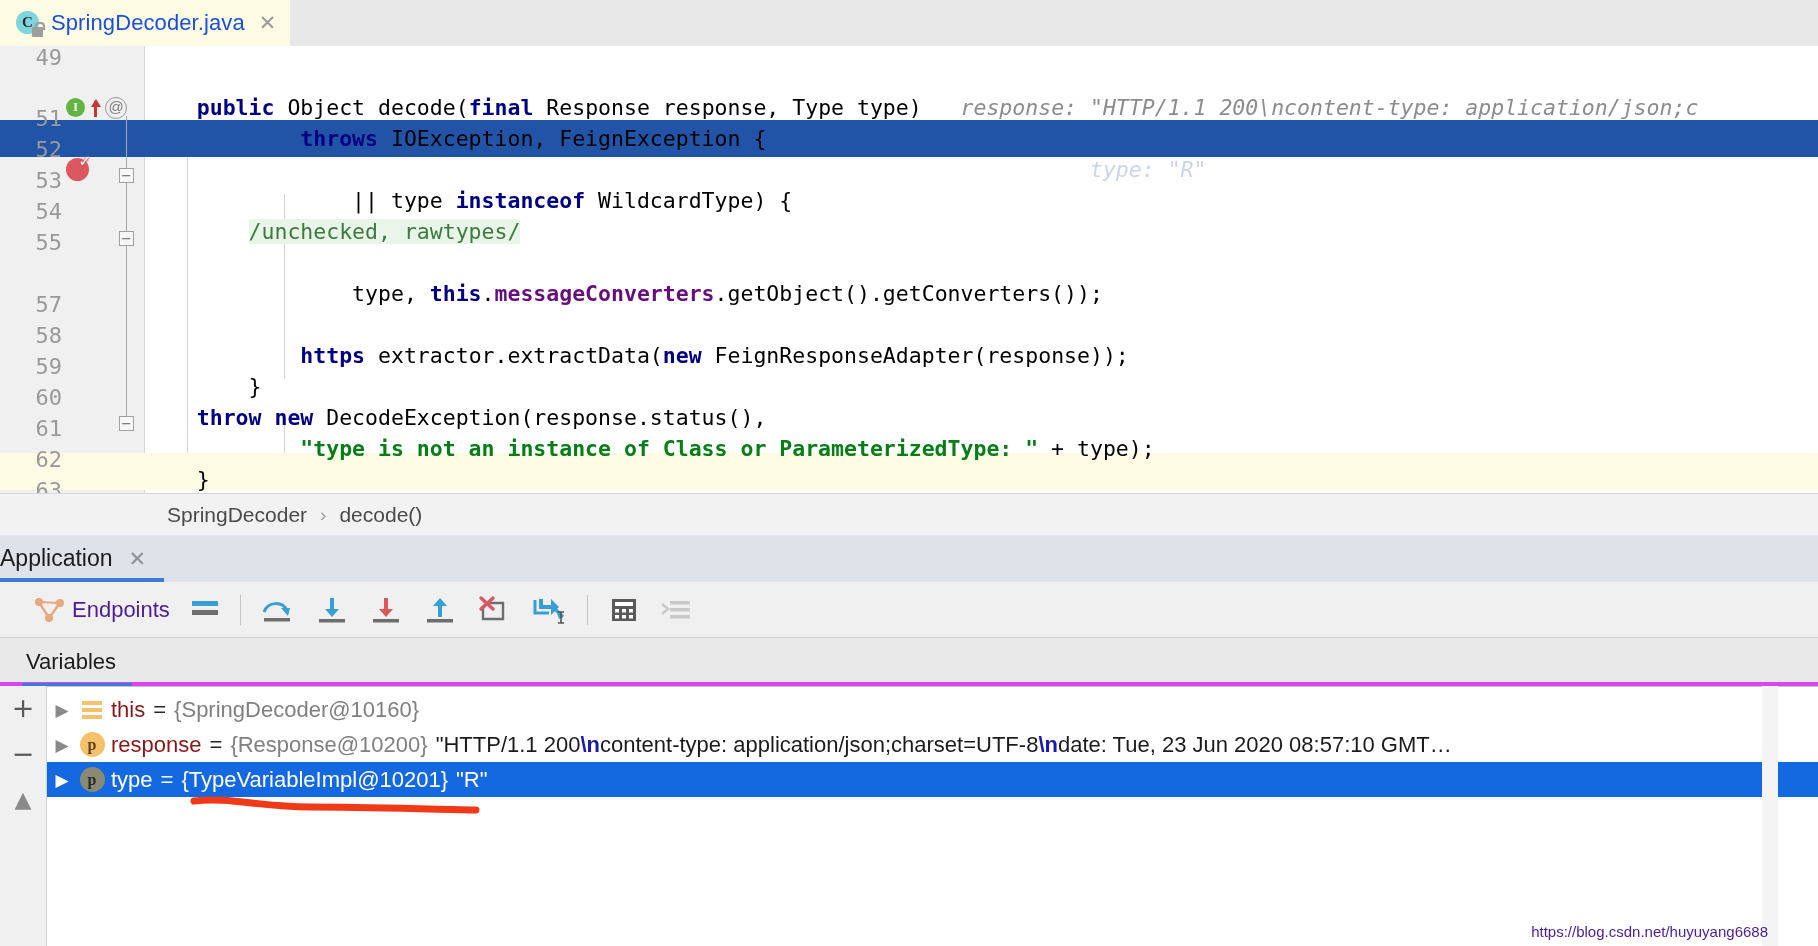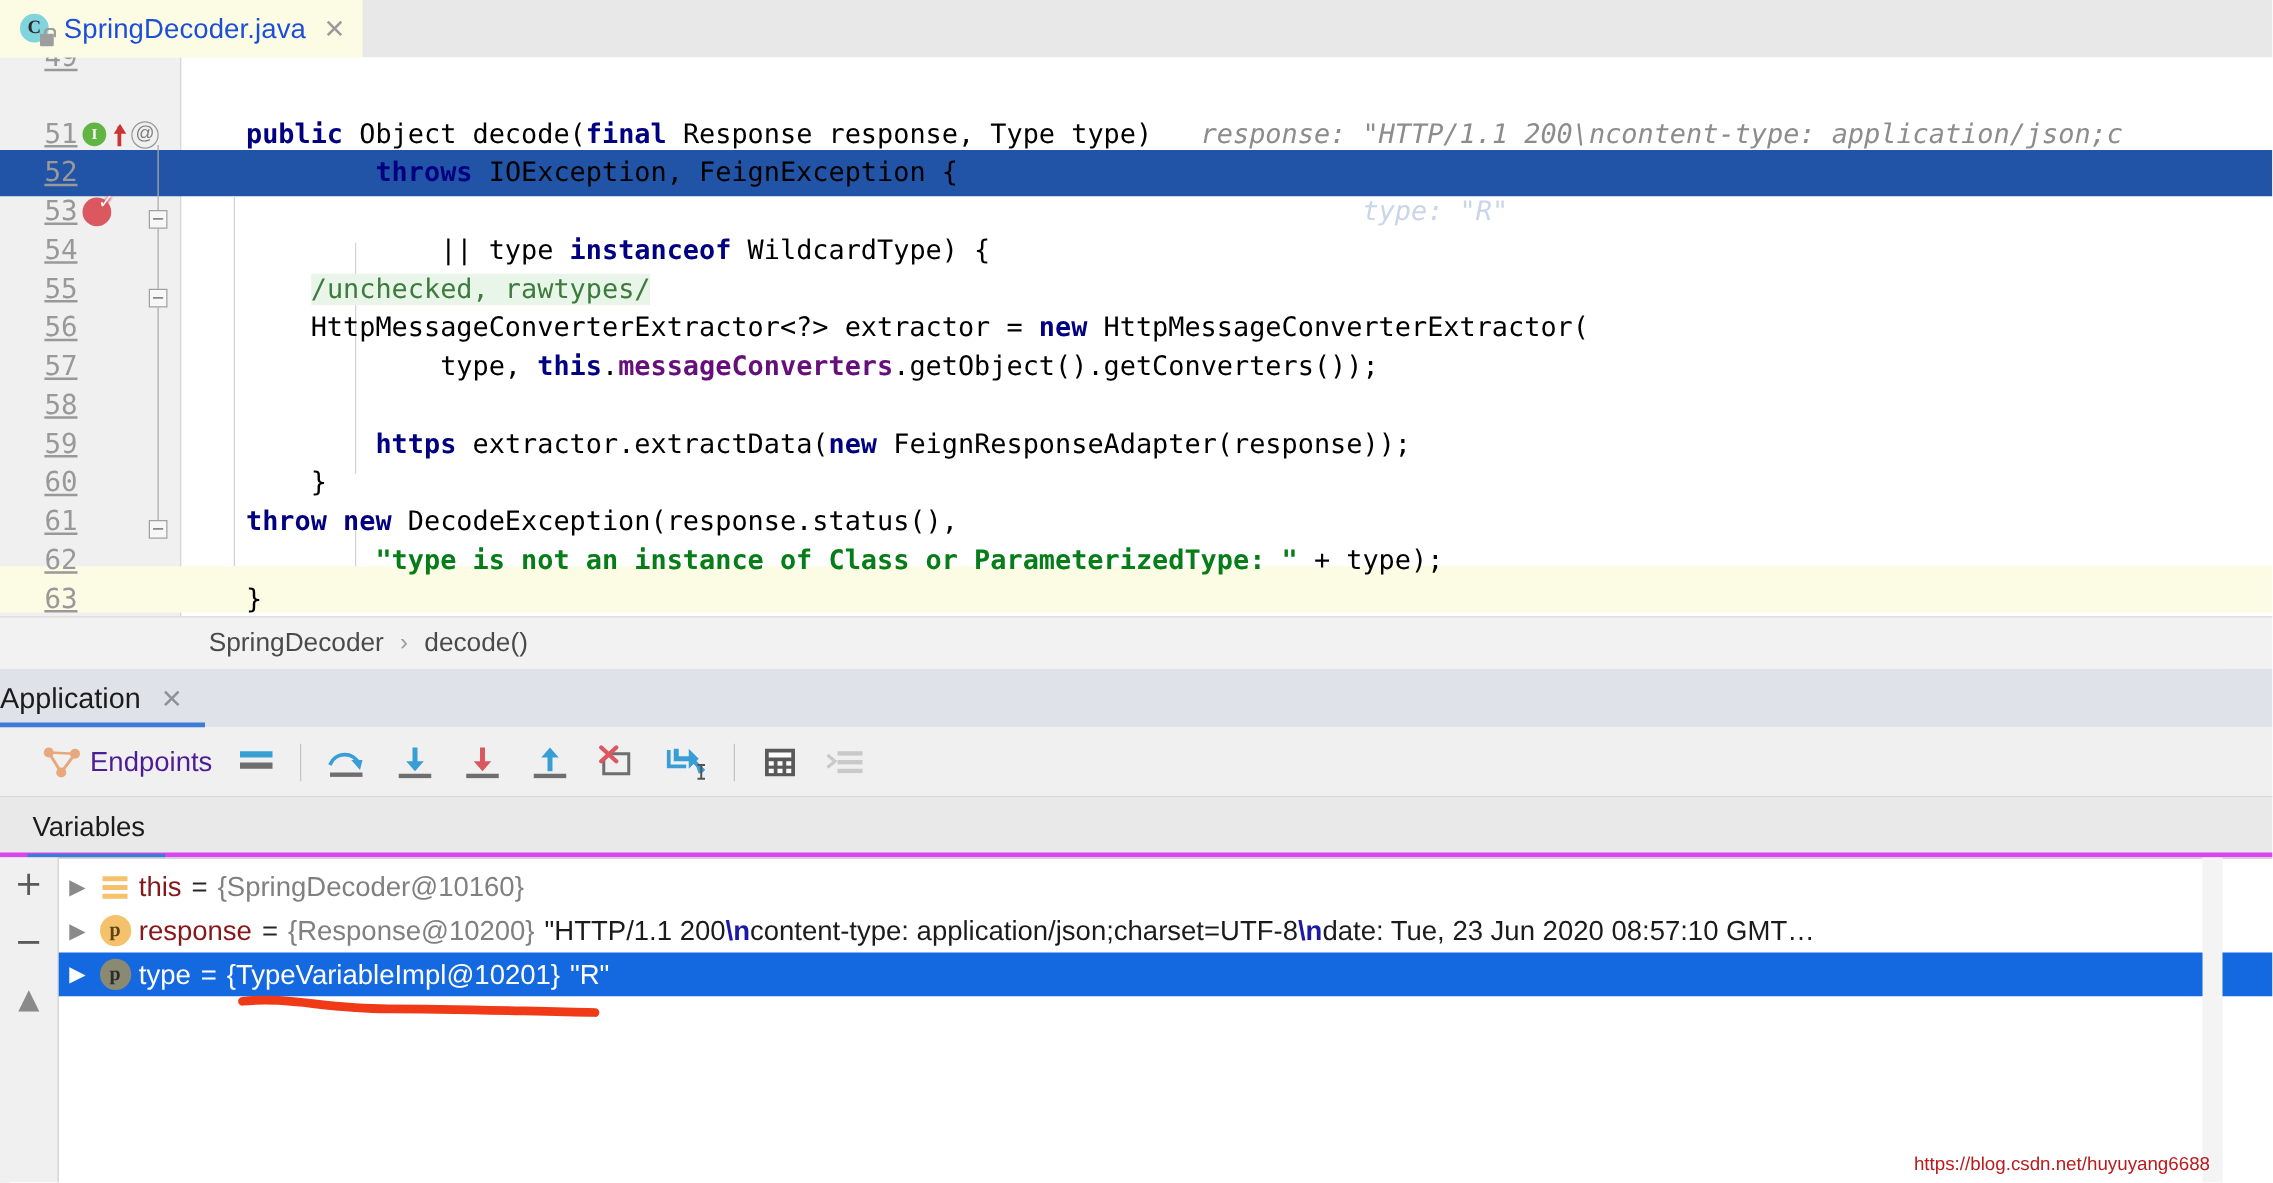--- a/index.html
+++ b/index.html
@@ -56,25 +56,24 @@
     position: absolute; left: 0; top: 0; width: 145px; height: 100%;
     background: #f0f0f0;
     border-right: 1px solid #d6d6d6;
   }
 
   .row {
     position: absolute; left: 0; width: 1818px; height: 37px;
     white-space: pre;
   }
   .ln {
-    position: absolute; left: 0; top: 0; width: 62px; height: 37px;
+    position: absolute; left: 0; top: 11px; width: 62px; height: 37px;
     text-align: right; color: #999999; font-size: 22px;
     font-family: "DejaVu Sans Mono", monospace;
     line-height: 37px;
-    text-decoration: underline;
   }
   .gut-extra {
     position: absolute; left: 66px; top: 0; height: 37px;
     display: flex; align-items: center; gap: 4px;
   }
   .code {
     position: absolute; left: 145px; top: 0; height: 37px;
     line-height: 37px;
     font-family: "DejaVu Sans Mono", monospace;
     font-size: 21.5px;
@@ -246,21 +245,21 @@
   .scroll-right {
     position: absolute; right: 0; top: 151px; width: 16px; height: 260px; background: #f4f4f4;
   }
   .scroll-left-strip {
     position: absolute; left: 0; top: 0; width: 8px; height: 100%; background: #cfd6e0;
   }
 
   .annot-underline { position: absolute; pointer-events: none; }
   .watermark {
     position: absolute; right: 10px; bottom: 6px;
-    font-size: 15px; color: #b91c1c; font-family: "Liberation Sans", sans-serif;
+    font-size: 15px; color: #4c1d95; font-family: "Liberation Sans", sans-serif;
   }
   .vsep-top { position:absolute; left:0; top:0; width:1818px; height:1px; background:#c8c8c8; }
 </style>
 </head>
 <body>
 
 <div id="root">
 
   <div class="tabbar">
     <div class="tab">
@@ -319,24 +318,20 @@
     <div class="row" style="top:136px">
       <span class="ln">54</span>
       <span class="code">                || type <span class="kw">instanceof</span> WildcardType) {</span>
     </div>
 
     <div class="row" style="top:167px">
       <span class="ln">55</span>
       <span class="code">        <span class="cmt">/unchecked, rawtypes/</span></span>
     </div>
 
-    <div class="row" style="top:198px">
-      <span class="ln">56</span>
-      <span class="code">        HttpMessageConverterExtractor&lt;?&gt; extractor = <span class="kw">new</span> HttpMessageConverterExtractor(</span>
-    </div>
 
     <div class="row" style="top:229px">
       <span class="ln">57</span>
       <span class="code">                type, <span class="kw">this</span>.<span class="fld">messageConverters</span>.getObject().getConverters());</span>
     </div>
 
     <div class="row" style="top:260px">
       <span class="ln">58</span>
       <span class="code"></span>
     </div>

